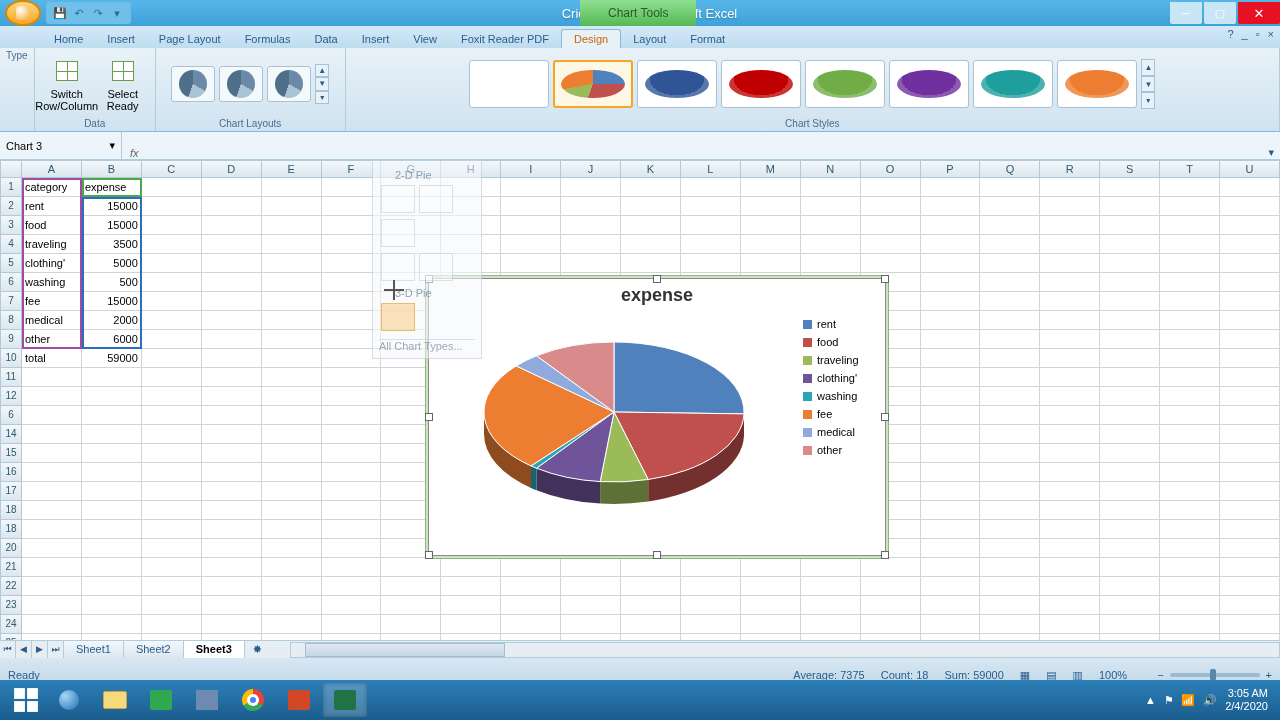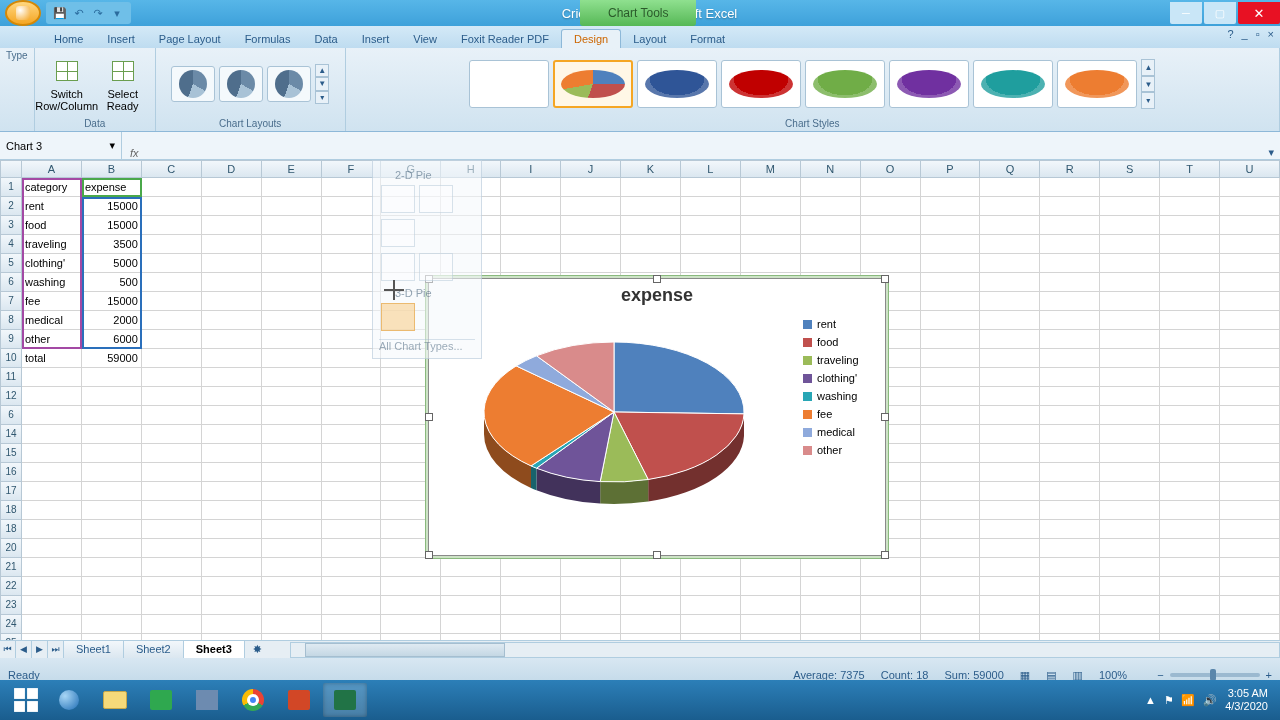--- a/index.html
+++ b/index.html
@@ -1021,16 +1021,16 @@
   <div class="tb-item active">
       <div style="width:22px;height:20px;background:#217346;border-radius:2px"></div>
     </div>
   <div class="tray">
     <span>▲</span>
     <span>⚑</span>
     <span>📶</span>
     <span>🔊</span>
     <div class="clock">
       <div>3:05 AM</div>
-        <div>4/3/2020</div>
+        <div>2/4/2020</div>
     </div>
   </div>
 </div>
 
 </body></html>

